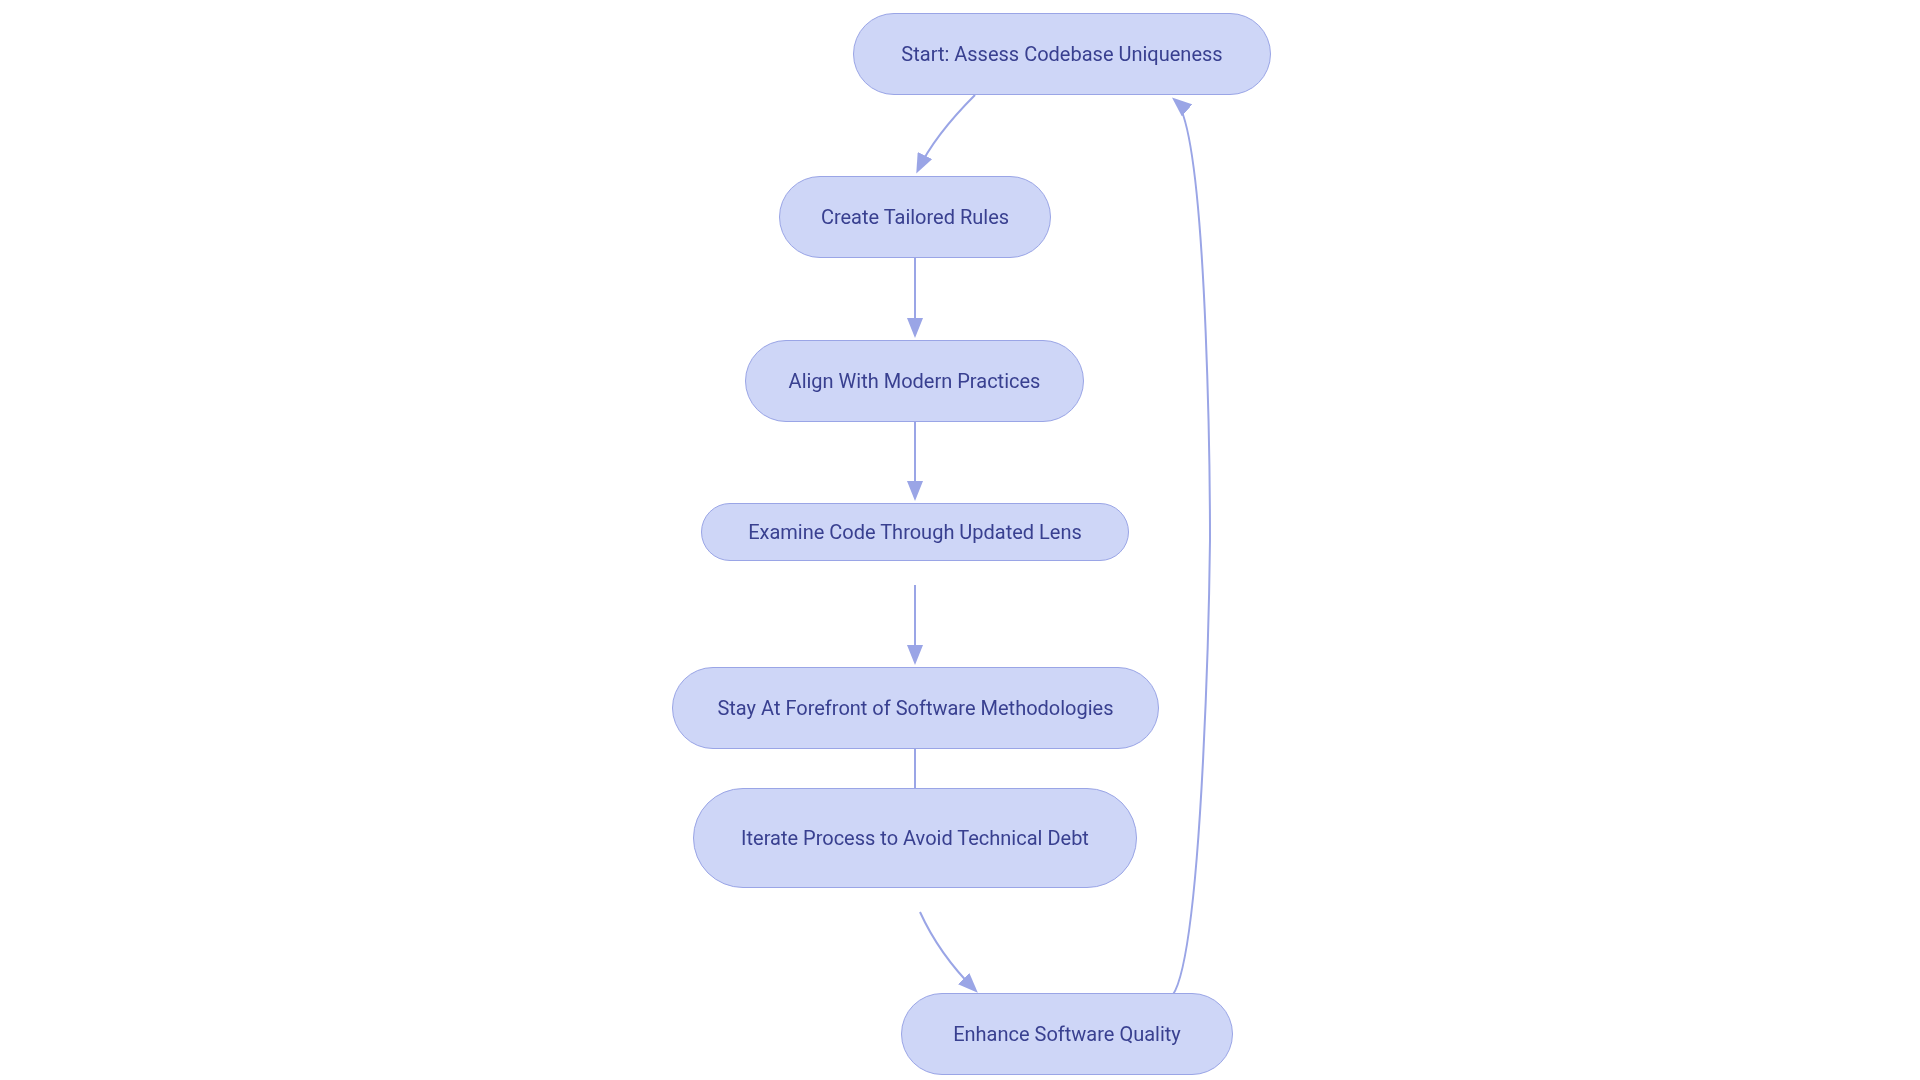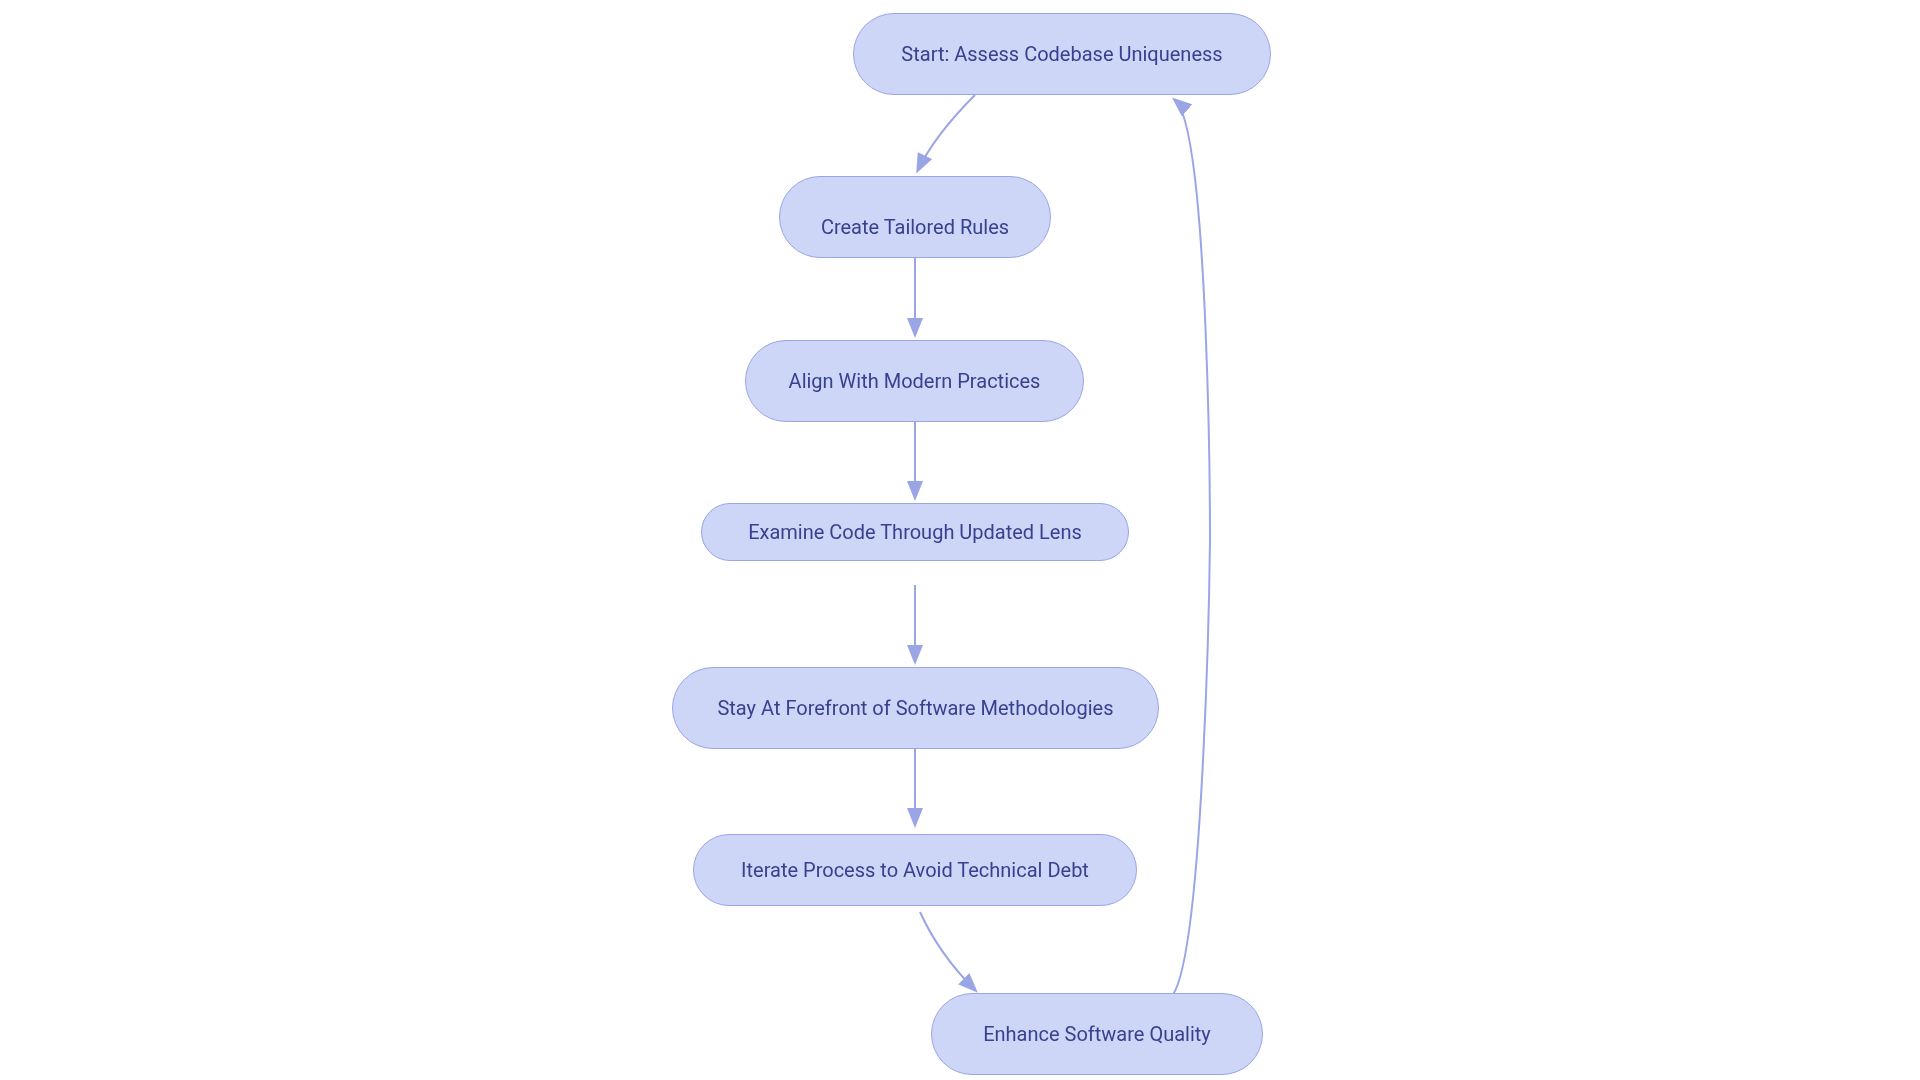--- a/index.html
+++ b/index.html
@@ -16,21 +16,21 @@
     background: #ced6f7;
     border: 1.5px solid #9aa5e6;
     border-radius: 999px;
     display: flex;
     align-items: center;
     justify-content: center;
     text-align: center;
     color: #394090;
     font-size: 20px;
     font-weight: 400;
-    padding: 18px 28px;
+    padding: 4px 28px;
   }
   svg.edges {
     position: absolute;
     top: 0;
     left: 0;
     width: 1920px;
     height: 1080px;
     pointer-events: none;
   }
 </style>
@@ -55,30 +55,30 @@
   <path d="M 915 749 L 915 824" stroke="#9aa5e6" stroke-width="2" fill="none" marker-end="url(#arrowhead)"></path>
 
   <path d="M 920 912 C 935 945, 955 970, 975 990" stroke="#9aa5e6" stroke-width="2" fill="none" marker-end="url(#arrowhead)"></path>
 
   <path d="M 1170 998 C 1205 970, 1210 540, 1210 540 C 1210 540, 1210 130, 1175 100" stroke="#9aa5e6" stroke-width="2" fill="none" marker-end="url(#arrowhead)"></path>
 </svg>
 
 <div class="node" style="left:853px; top:13px; width:418px; height:82px;">
   <span>Start: Assess Codebase Uniqueness</span>
 </div>
-<div class="node" style="left:779px; top:176px; width:272px; height:82px;align-items:flex-end;">
+<div class="node" style="left:779px; top:176px; width:272px; height:82px;">
   <span>Create Tailored Rules</span>
 </div>
 <div class="node" style="left:745px; top:340px; width:339px; height:82px;">
   <span>Align With Modern Practices</span>
 </div>
 <div class="node" style="left:701px; top:503px; width:428px; height:58px;">
   <span>Examine Code Through Updated Lens</span>
 </div>
 <div class="node" style="left:672px; top:667px; width:487px; height:82px;">
   <span>Stay At Forefront of Software Methodologies</span>
 </div>
-<div class="node" style="left:693px; top:834px; width:444px; height:72px;">
+<div class="node" style="left:693px; top:788px; width:444px; height:100px;">
   <span>Iterate Process to Avoid Technical Debt</span>
 </div>
-<div class="node" style="left:931px; top:993px; width:332px; height:82px;">
+<div class="node" style="left:901px; top:993px; width:332px; height:82px;">
   <span>Enhance Software Quality</span>
 </div>
 
 </body></html>

